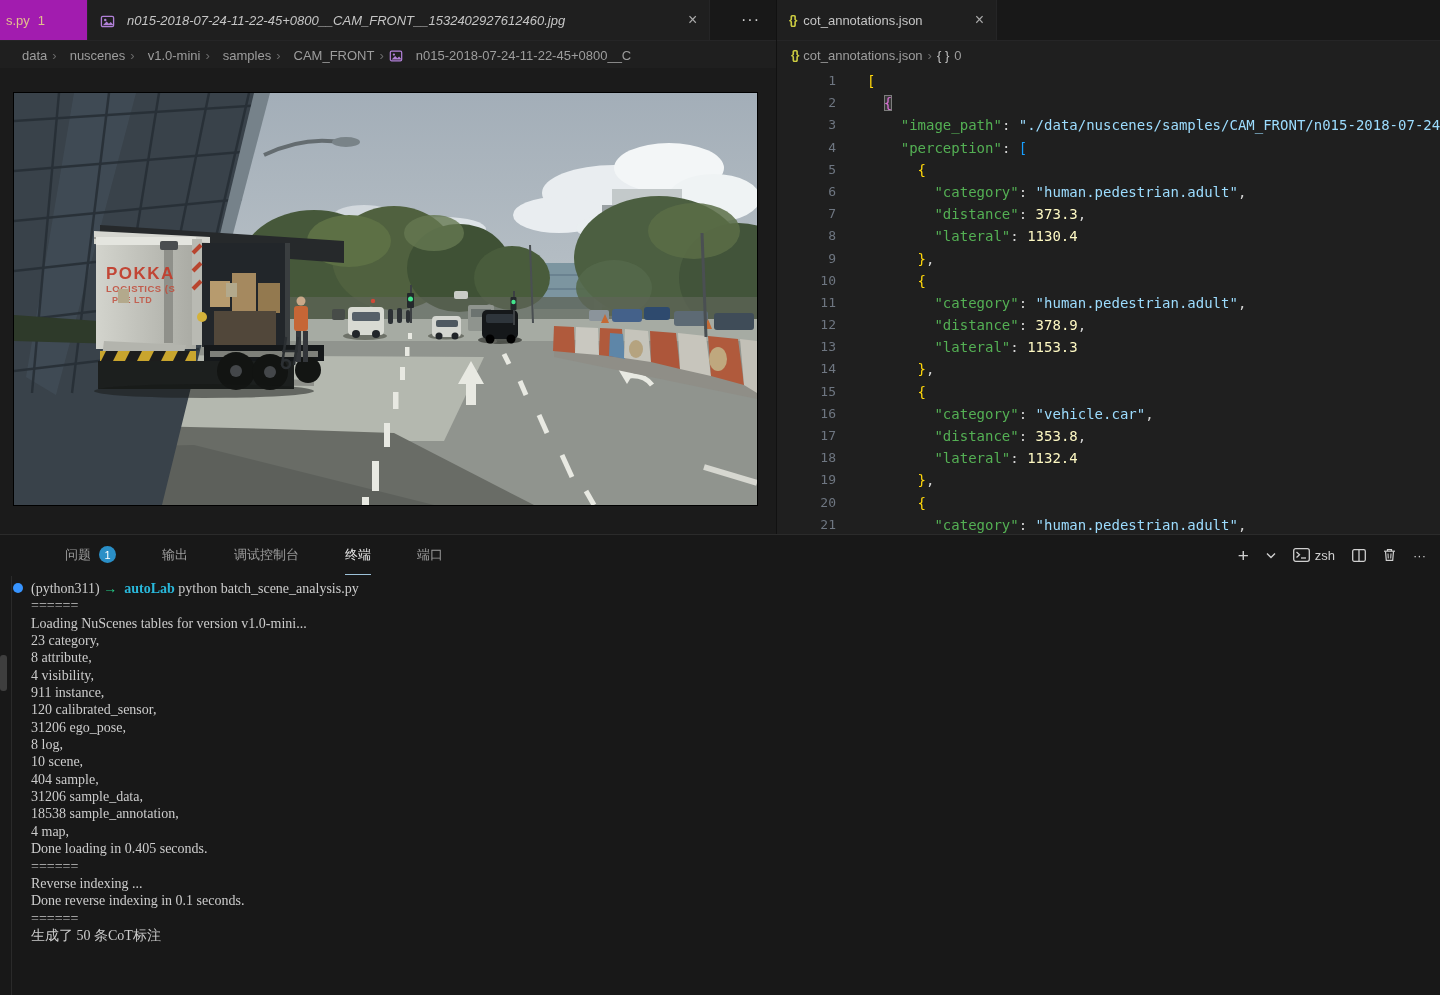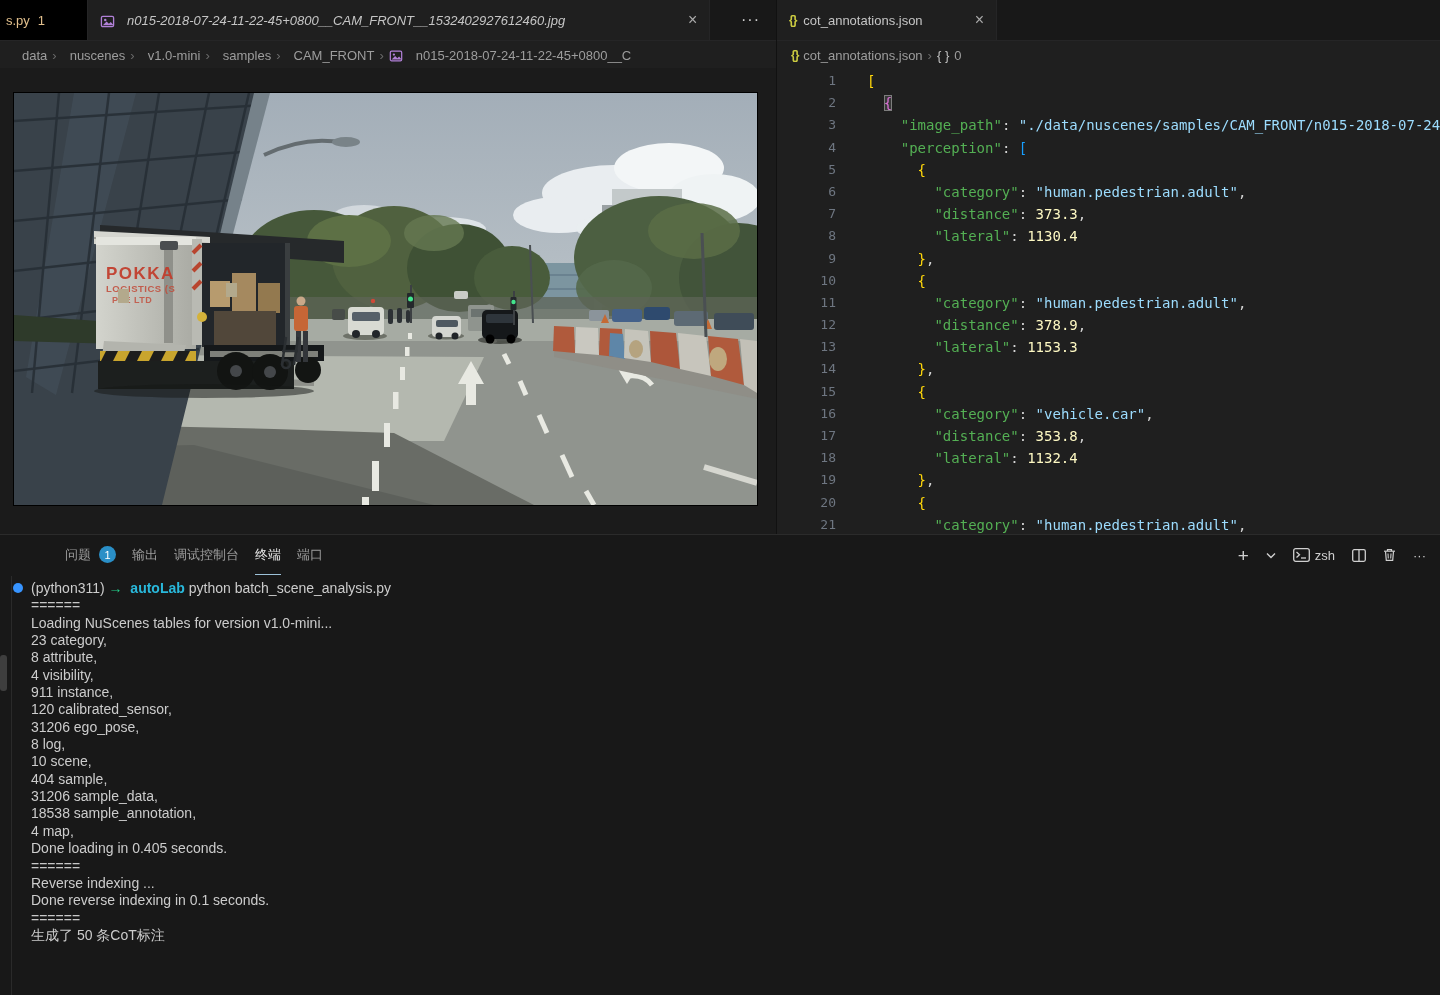--- a/index.html
+++ b/index.html
@@ -4,21 +4,21 @@
 <style>
   html,body{margin:0;padding:0;background:#181818;}
   #app{position:relative;width:1440px;height:995px;background:#181818;overflow:hidden;
        font-family:"Liberation Sans","DejaVu Sans",sans-serif;-webkit-font-smoothing:antialiased;}
   
   .group{position:absolute;top:0;height:534px;}
   #left-group{left:0;width:776px;}
   #right-group{left:776px;width:664px;border-left:1px solid #111;box-sizing:border-box;}
   .tabs{height:40px;background:#181818;border-bottom:1px solid #252526;display:flex;align-items:stretch;position:relative;}
   .tab{display:flex;align-items:center;gap:7px;padding:0 12px;font-size:13px;color:#9d9d9d;
-       border-right:1px solid #252526;background:#000000;box-sizing:border-box;white-space:nowrap;}
+       border-right:1px solid #252526;background:#a21caf;box-sizing:border-box;white-space:nowrap;}
   .tab.active{background:#1f1f1f;color:#c5c5c5;justify-content:flex-end;}
   .tab .close{margin-left:10px;color:#aaaaaa;font-size:16px;line-height:1;}
   .tab-mod{width:88px;color:#e2c08d;justify-content:flex-start;padding-left:6px;gap:8px;}
   .tab-img{width:622px;font-style:italic;color:#b9b9b9;}
   .tab-img .close{margin-left:auto;}
   .tab-json{width:220px;color:#ffffff;font-style:normal;}
   .tab-json .close{margin-left:auto;}
   .braces-ico{color:#cbcb41;font-weight:bold;font-size:12px;letter-spacing:-1px;font-style:normal;}
   .tabs-more{position:absolute;right:16px;top:0;bottom:0;display:flex;align-items:center;color:#cfcfcf;font-size:16px;letter-spacing:1px;}
   .crumbs{height:28px;background:#1f1f1f;display:flex;align-items:center;font-size:13px;color:#9d9d9d;
@@ -34,30 +34,30 @@
             font-family:"DejaVu Sans Mono","Liberation Mono",monospace;font-size:14px;line-height:22.2px;padding-top:2px;}
   .cl{display:flex;white-space:pre;height:22.2px;}
   .ln{flex:0 0 59px;text-align:right;color:#6e7681;font-size:13px;}
   .ct{margin-left:31px;}
   .tk-p{color:#d4d4d4;} .tk-k{color:#54b054;} .tk-s{color:#9cdcfe;} .tk-n{color:#fef9c3;}
   .tk-b1{color:#ffd70b;} .tk-b3{color:#179fff;}
   .tk-m{color:#da70d6;background:rgba(120,120,120,.28);outline:1px solid #7d7d7d;outline-offset:-1px;}
   
   .panel{position:absolute;left:0;top:534px;width:1440px;height:461px;background:#181818;border-top:1px solid #2b2b2b;box-sizing:border-box;}
   .phead{height:40px;display:flex;align-items:center;padding:0 14px 0 65px;}
-  .ptabs{display:flex;gap:16px;height:100%;}
+  .ptabs{display:flex;gap:46px;height:100%;}
   .ptab{display:flex;align-items:center;gap:8px;font-size:13px;color:#9d9d9d;border-bottom:1px solid transparent;box-sizing:border-box;cursor:default;}
   .ptab.active{color:#e7e7e7;border-bottom-color:#9dc2d9;}
   .pbadge{min-width:17px;height:17px;border-radius:9px;background:#2a8fc7;color:#fff;font-size:11px;
           display:flex;align-items:center;justify-content:center;padding:0 2px;box-sizing:border-box;}
   .pacts{margin-left:auto;display:flex;align-items:center;gap:17px;color:#cfcfcf;}
   .pact{display:flex;align-items:center;gap:5px;font-size:13px;color:#cfcfcf;}
   .plus{font-size:19px;font-weight:300;line-height:1;}
   .term{position:absolute;left:0;top:40px;right:0;bottom:0;overflow:hidden;
-        font-family:Liberation Sans, sans-serif;font-size:14px;line-height:17.35px;color:#cccccc;
+        font-family:Liberation Serif, serif;font-size:14px;line-height:17.35px;color:#cccccc;
         padding:5px 0 0 31px;}
   .tl{white-space:pre;position:relative;height:17.35px;}
   .deco{position:absolute;left:-18px;top:3px;width:10px;height:10px;border-radius:50%;}
   .deco-filled{background:#3794ff;}
   .deco-empty{width:9px;height:9px;border:2px solid #848484;box-sizing:border-box;}
   .tw{color:#cccccc;} .tg{color:#23d18b;} .tc{color:#29b8db;font-weight:bold;} .tdim{color:#c8c8c8;}
   .cur{display:inline-block;width:9px;height:16px;border:1px solid #c9c9c9;box-sizing:border-box;vertical-align:-3px;}
   
   .edge-line{position:absolute;left:11px;top:576px;width:1px;height:419px;background:#2a2a2a;}
   .edge-thumb{position:absolute;left:0;top:655px;width:7px;height:36px;background:#3e3e3e;border-radius:3px;}

